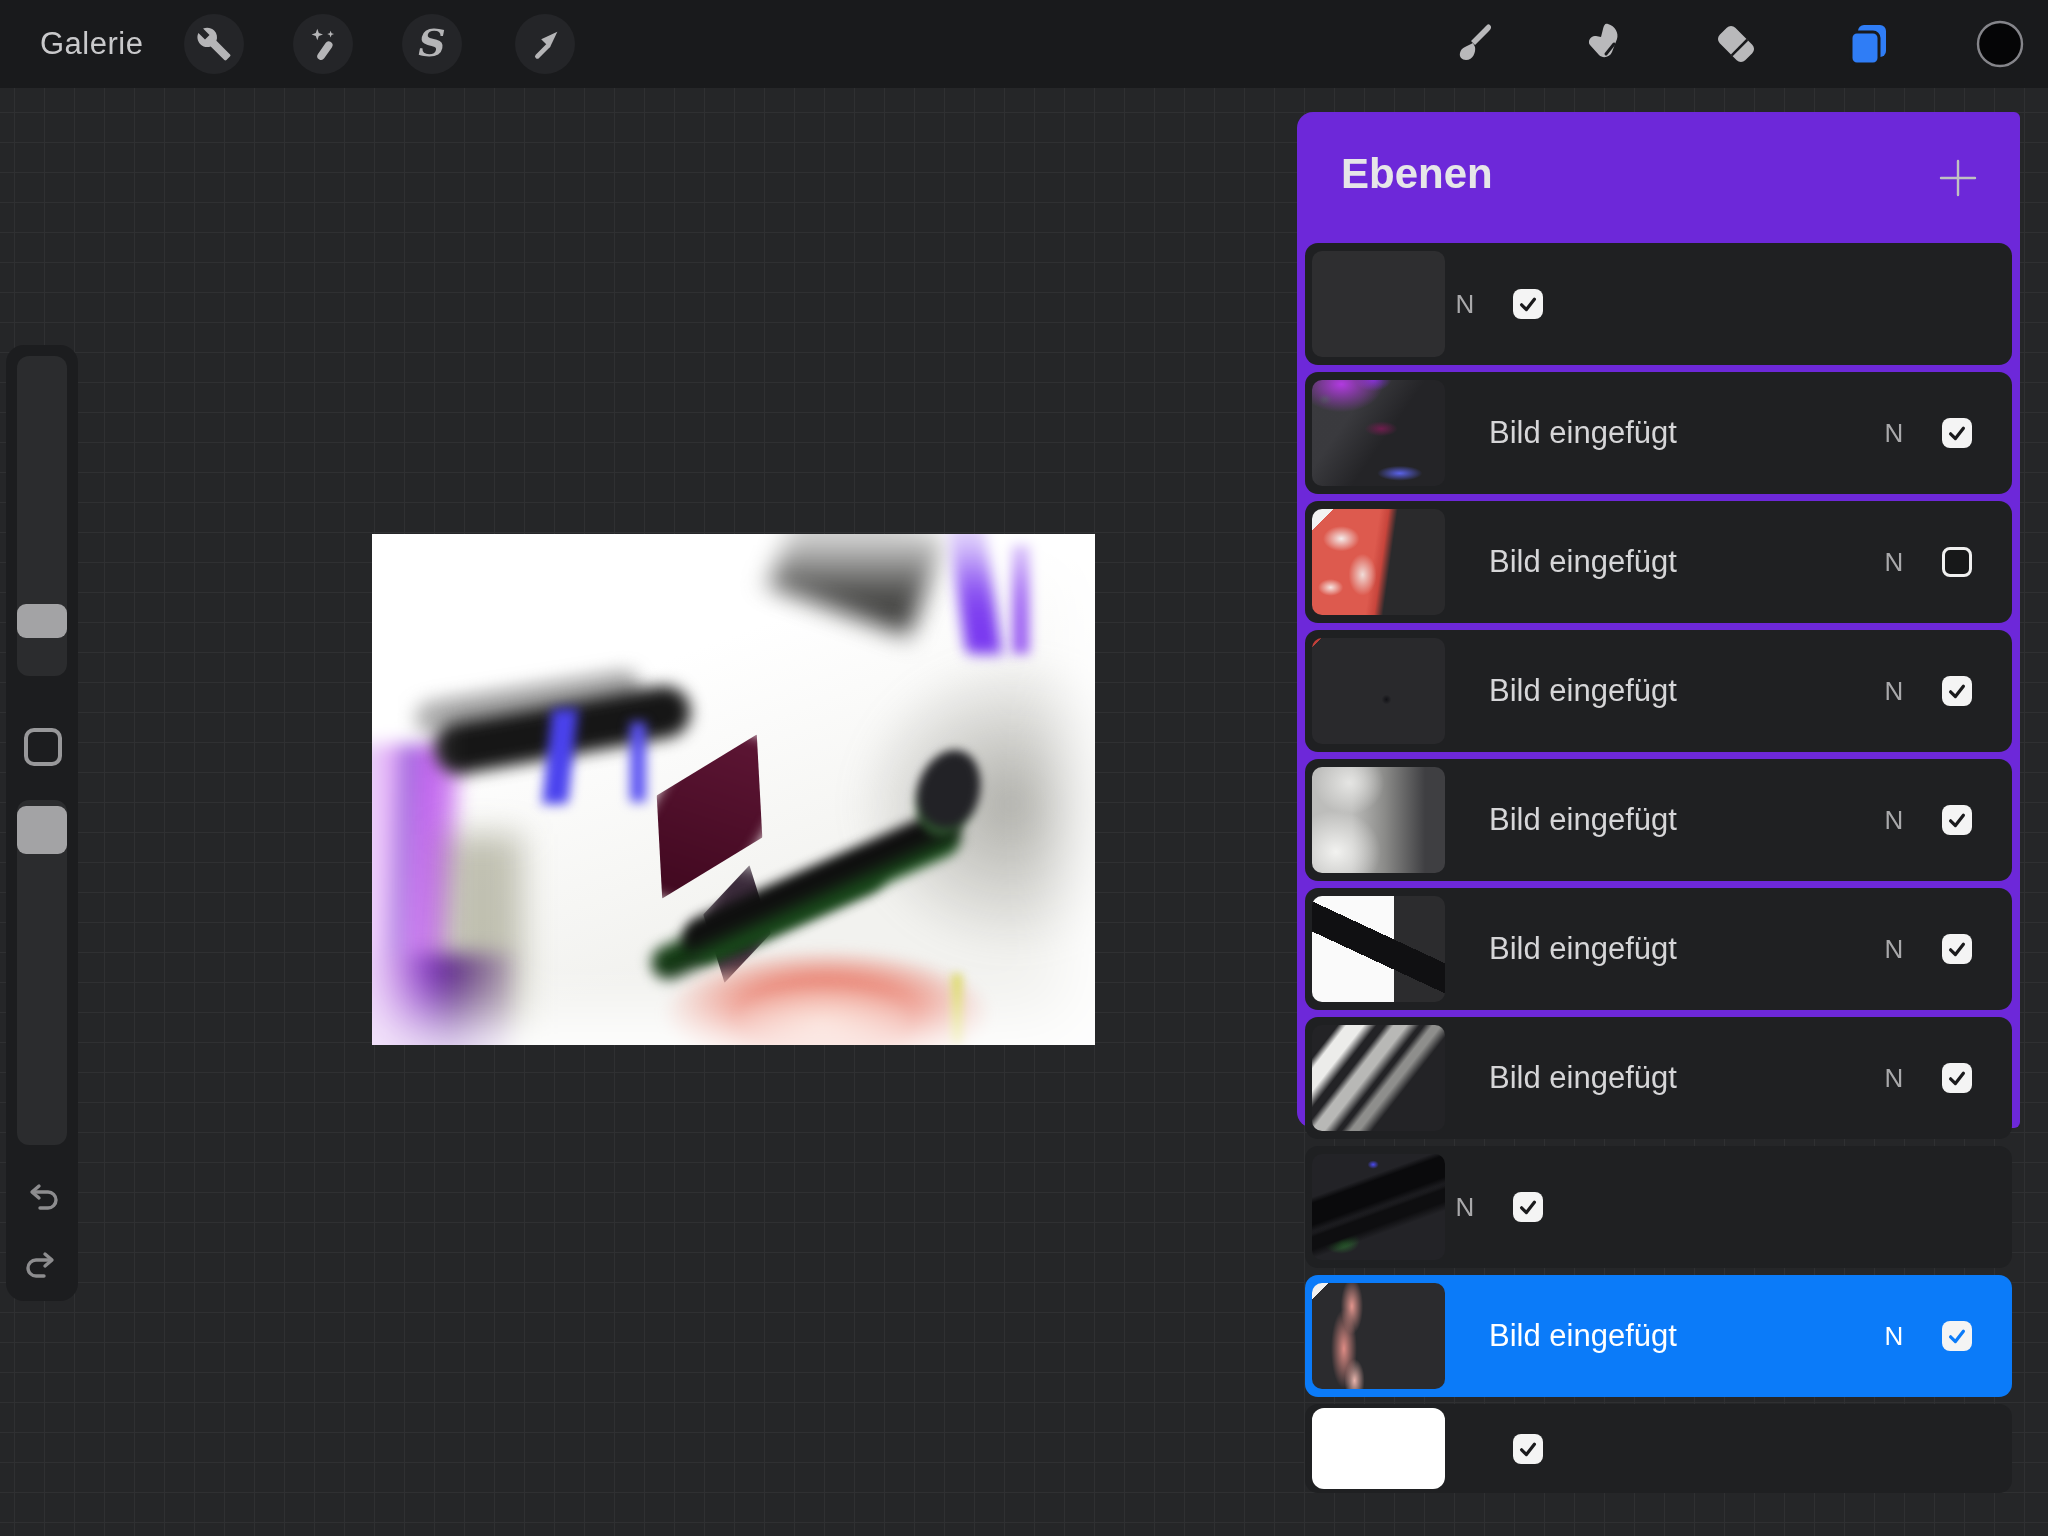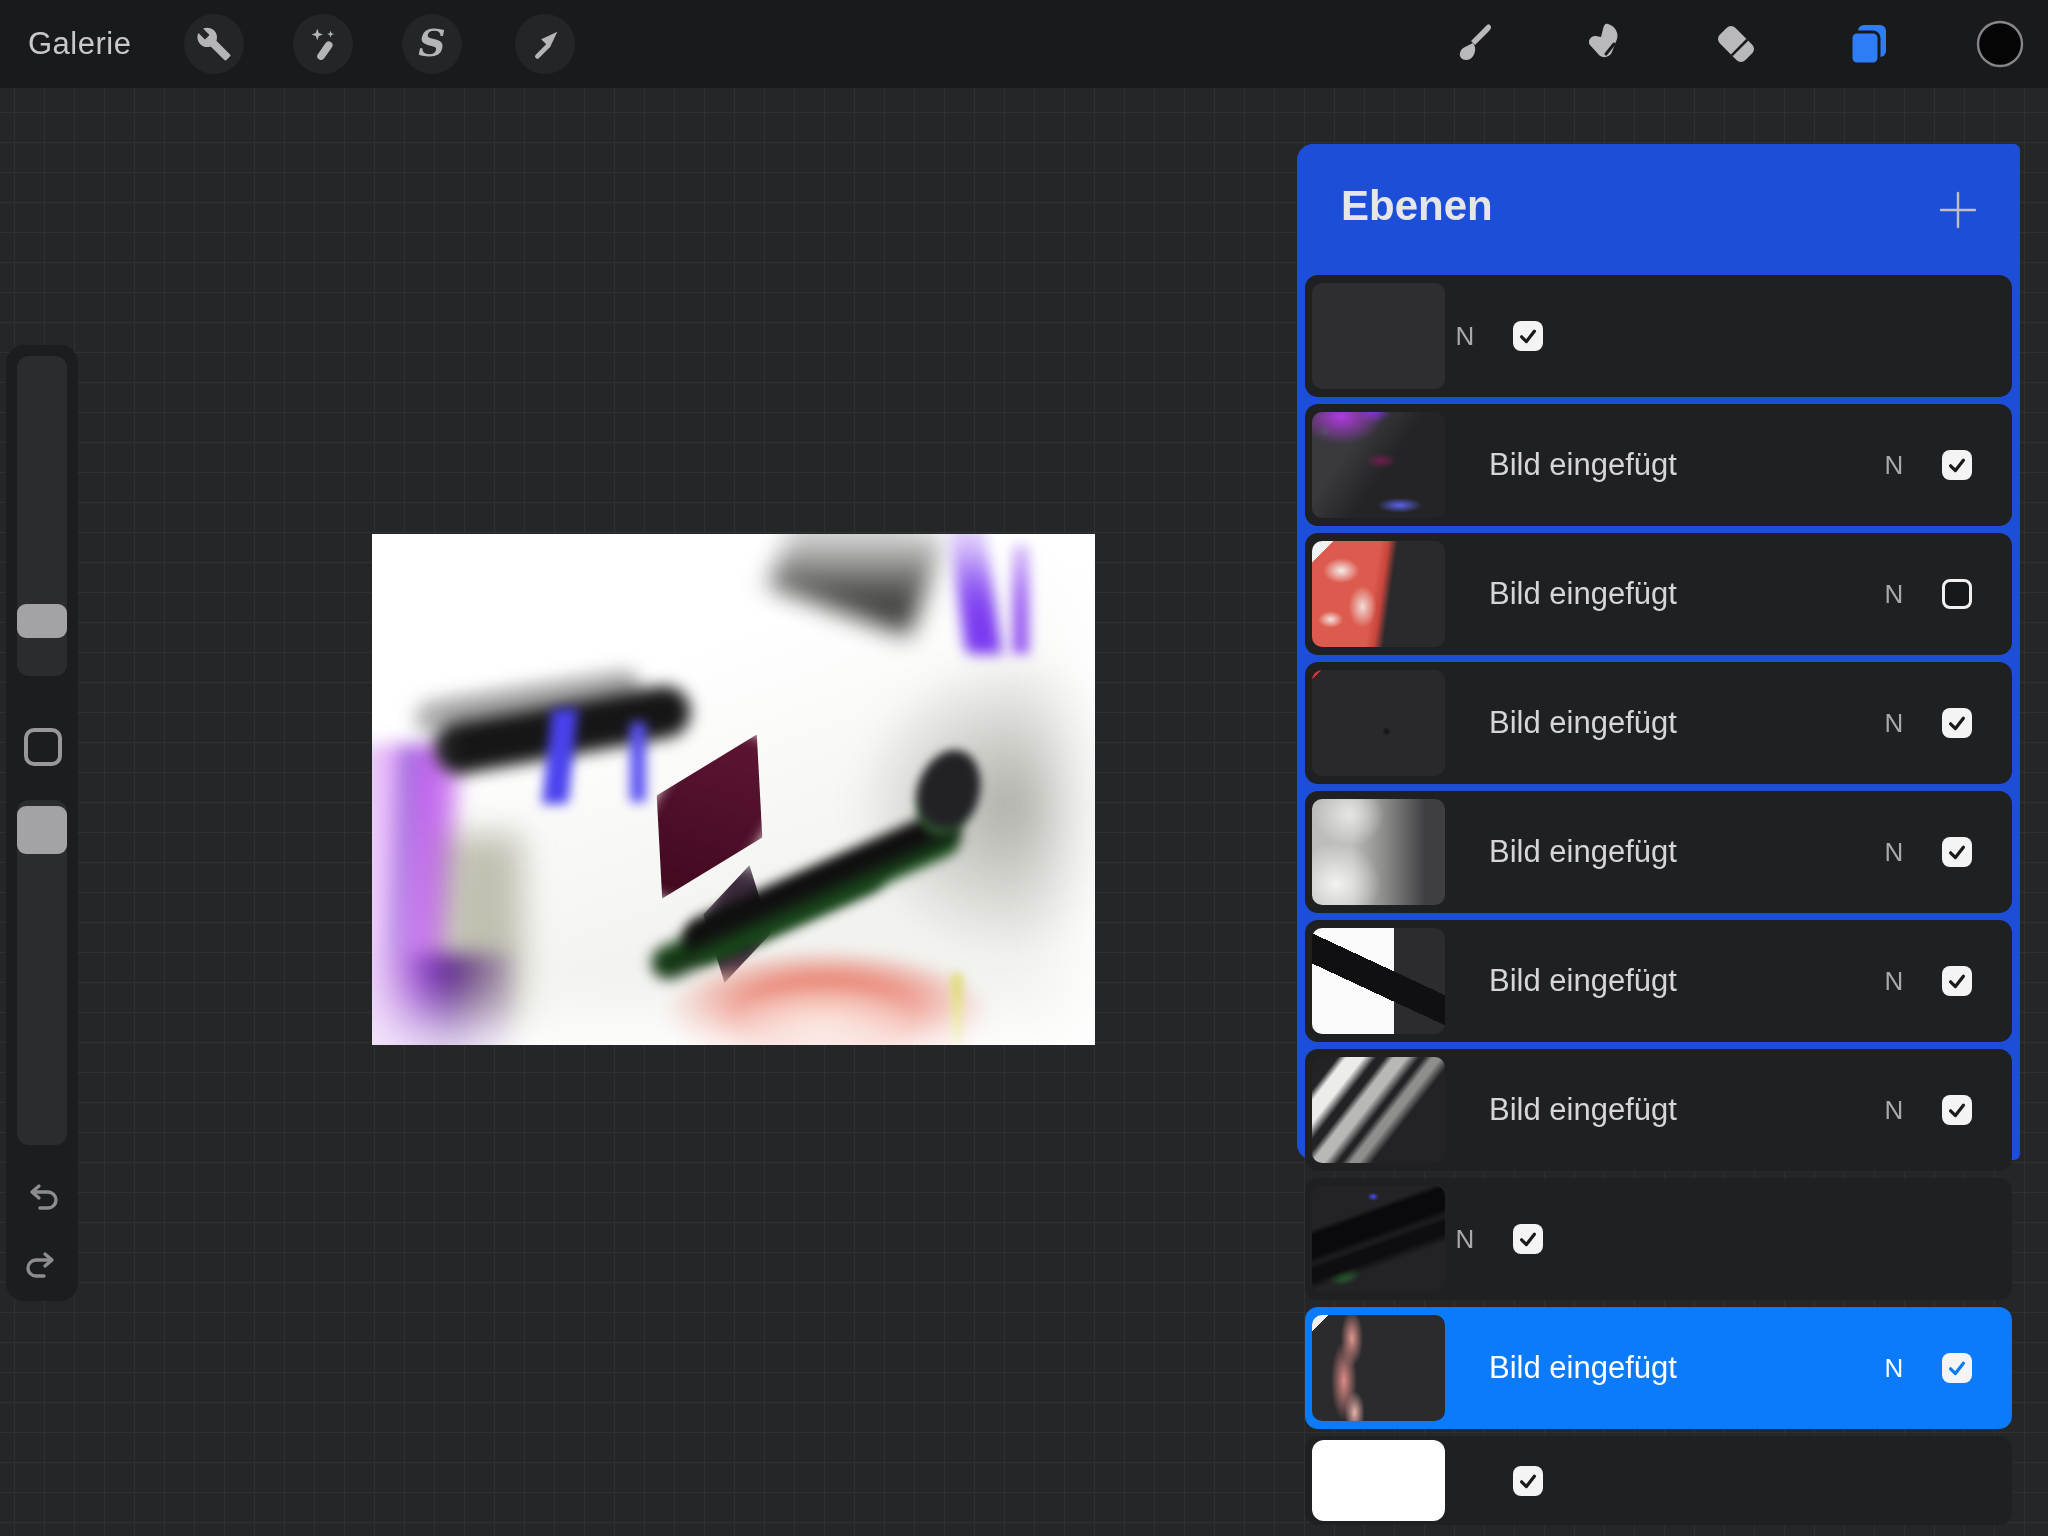--- a/index.html
+++ b/index.html
@@ -17,21 +17,21 @@
       linear-gradient(90deg,#2f3032 1px, transparent 1px);
     background-size:30px 30px;
     background-position:14px 22px;
   }
   
   .toolbar{
     position:absolute;left:0;top:0;width:2048px;height:88px;
     background:#191a1c;z-index:40;
   }
   .gallery-btn{
-    position:absolute;left:28px;top:0;height:88px;display:flex;align-items:center;
+    position:absolute;left:40px;top:0;height:88px;display:flex;align-items:center;
     color:#c9c9cb;font-size:31px;letter-spacing:.5px;cursor:default;
   }
   .tool-circle{
     position:absolute;top:14px;width:60px;height:60px;border-radius:50%;
     background:#242528;display:flex;align-items:center;justify-content:center;
   }
   .tc1{left:184px}.tc2{left:293px}.tc3{left:402px}.tc4{left:515px}
   .right-tool{
     position:absolute;top:10px;width:68px;height:68px;
     display:flex;align-items:center;justify-content:center;
@@ -102,21 +102,21 @@
     background:#222226;border-bottom:8px solid #2e5a2e;transform:rotate(18deg);filter:blur(5px);}
   .a-pink{left:290px;top:415px;width:330px;height:130px;border-radius:50%;
     background:radial-gradient(closest-side,#ef9c8d,#e87f6e 55%,rgba(235,140,120,0));filter:blur(6px);}
   .a-pink2{left:360px;top:450px;width:180px;height:80px;border-radius:50%;
     background:radial-gradient(closest-side,#f6c4b6,rgba(246,196,182,0));filter:blur(4px);}
   .a-yellow{left:580px;top:440px;width:10px;height:70px;background:#d8d858;filter:blur(5px);}
   .a-vign{inset:0;box-shadow:inset 0 0 60px 30px rgba(255,255,255,.9);}
   
   .panel{
     position:absolute;left:1297px;top:112px;width:723px;height:1016px;
-    background:#1d4ed8;border-radius:16px 6px 6px 16px;z-index:20;margin-top:32px;
+    background:#6d28d9;border-radius:16px 6px 6px 16px;z-index:20;
   }
   .panel-header{position:relative;height:131px;}
   .panel-title{
     position:absolute;left:44px;top:38px;font-size:42px;font-weight:bold;color:#e6e6e8;
   }
   .add-layer{
     position:absolute;right:42px;top:46px;width:40px;height:40px;
     display:flex;align-items:center;justify-content:center;
   }
   .layer-list{

